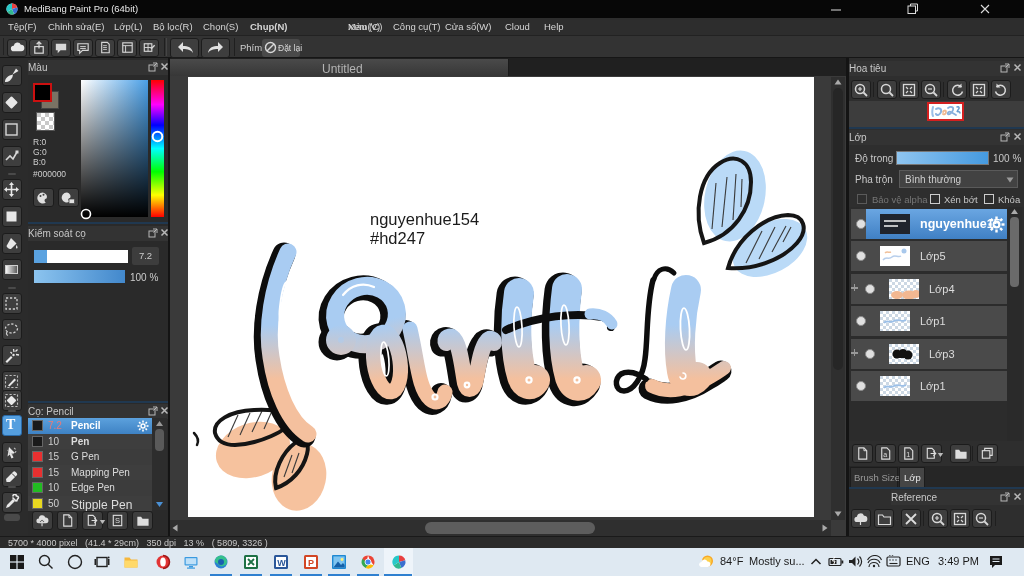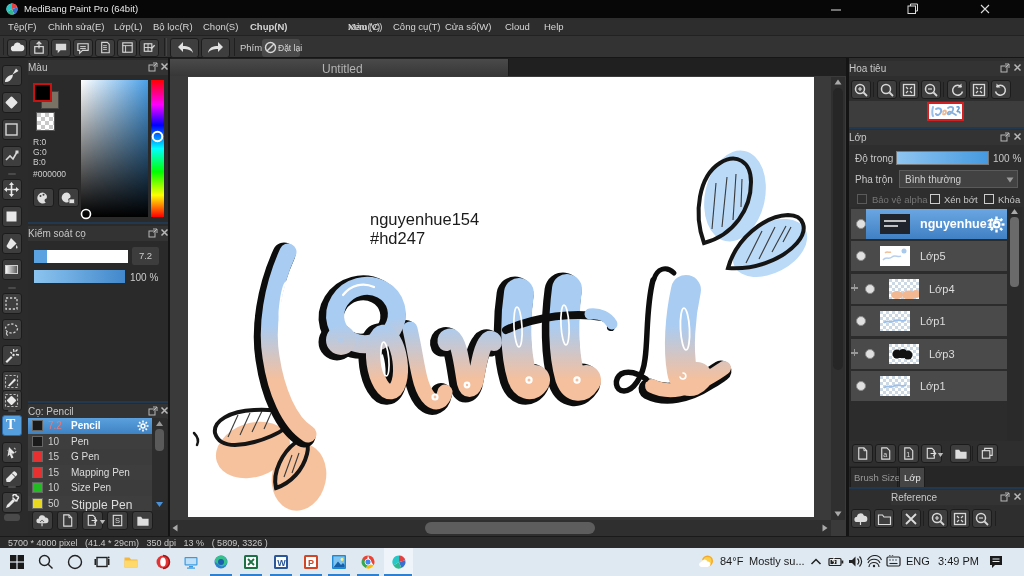--- a/index.html
+++ b/index.html
@@ -262,33 +262,33 @@
       <line x1="9.5" y1="6" x2="11.5" y2="6"></line>
       <line x1="2.1" y1="2.1" x2="3.5" y2="3.5"></line>
       <line x1="8.5" y1="8.5" x2="9.9" y2="9.9"></line>
       <line x1="9.9" y1="2.1" x2="8.5" y2="3.5"></line>
       <line x1="3.5" y1="8.5" x2="2.1" y2="9.9"></line>
     </g>
   </svg>
 <div class="a" style="left:28px;top:433.5px;width:124px;height:15.5px;background:#3e3e3e;"></div>
 <div class="a" style="left:32px;top:435.5px;width:11px;height:11px;background:#1a1a1a;border:1px solid #666;box-sizing:border-box;"></div>
 <span class="a" style="left:48px;top:435.5px;color:#cfcfcf;font-size:10px;">10</span>
-<span class="a" style="left:71px;top:435.5px;color:#ddd;font-size:10px;font-weight:normal;">Pen</span>
+<span class="a" style="left:71px;top:435.5px;color:#ddd;font-size:10px;font-weight:bold;">Pen</span>
 <div class="a" style="left:28px;top:449.0px;width:124px;height:15.5px;background:#3c3c3c;"></div>
 <div class="a" style="left:32px;top:451.0px;width:11px;height:11px;background:#e83030;border:1px solid #666;box-sizing:border-box;"></div>
 <span class="a" style="left:48px;top:451.0px;color:#cfcfcf;font-size:10px;">15</span>
 <span class="a" style="left:71px;top:451.0px;color:#ddd;font-size:10px;font-weight:normal;">G Pen</span>
 <div class="a" style="left:28px;top:464.5px;width:124px;height:15.5px;background:#3e3e3e;"></div>
 <div class="a" style="left:32px;top:466.5px;width:11px;height:11px;background:#e83030;border:1px solid #666;box-sizing:border-box;"></div>
 <span class="a" style="left:48px;top:466.5px;color:#cfcfcf;font-size:10px;">15</span>
 <span class="a" style="left:71px;top:466.5px;color:#ddd;font-size:10px;font-weight:normal;">Mapping Pen</span>
 <div class="a" style="left:28px;top:480.0px;width:124px;height:15.5px;background:#3c3c3c;"></div>
 <div class="a" style="left:32px;top:482.0px;width:11px;height:11px;background:#22bb22;border:1px solid #666;box-sizing:border-box;"></div>
 <span class="a" style="left:48px;top:482.0px;color:#cfcfcf;font-size:10px;">10</span>
-<span class="a" style="left:71px;top:482.0px;color:#ddd;font-size:10px;font-weight:normal;">Size Pen</span>
+<span class="a" style="left:71px;top:482.0px;color:#ddd;font-size:10px;font-weight:normal;">Edge Pen</span>
 <div class="a" style="left:28px;top:495.5px;width:124px;height:15.5px;background:#3e3e3e;"></div>
 <div class="a" style="left:32px;top:497.5px;width:11px;height:11px;background:#e8d820;border:1px solid #666;box-sizing:border-box;"></div>
 <span class="a" style="left:48px;top:497.5px;color:#cfcfcf;font-size:10px;">50</span>
 <span class="a" style="left:71px;top:497.5px;color:#ddd;font-size:12px;font-weight:normal;">Stipple Pen</span>
 <div class="a" style="left:152px;top:418px;width:15px;height:92px;background:#2d2d2d;"></div>
 <svg class="a" style="left:155px;top:420px;" width="9" height="7" viewBox="0 0 9 7">
     <path d="M4.5 1 L8 6 L1 6 Z" fill="#999"></path>
   </svg>
 <div class="a" style="left:155px;top:429px;width:9px;height:22px;background:#5a5a5a;border-radius:4px;"></div>
 <svg class="a" style="left:155px;top:501px;" width="9" height="7" viewBox="0 0 9 7">

